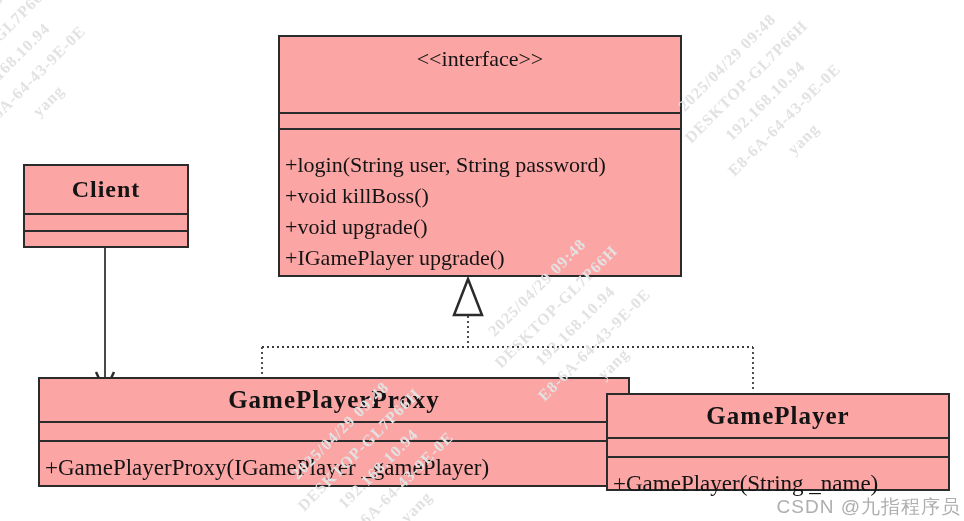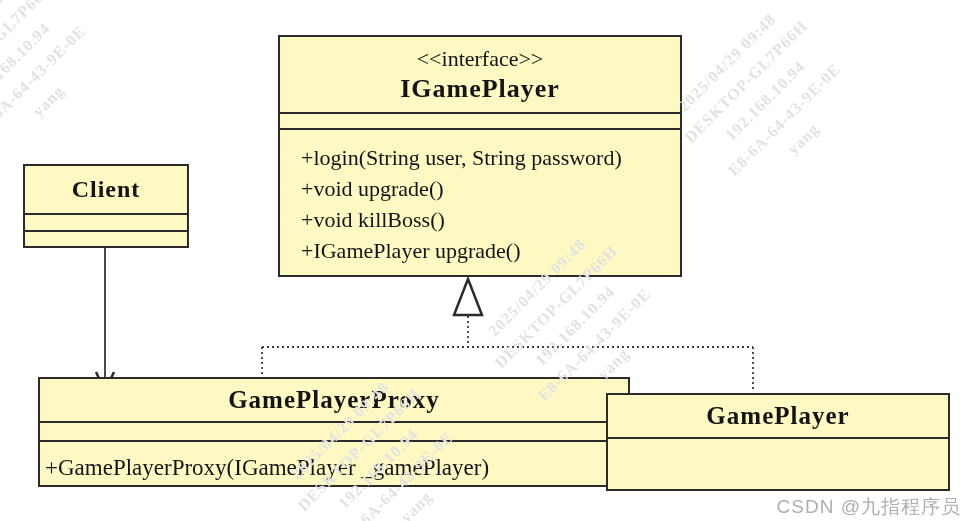--- a/index.html
+++ b/index.html
@@ -6,39 +6,39 @@
   #canvas{
     position:relative;width:964px;height:521px;overflow:hidden;
     background:#ffffff;
     font-family:"Liberation Serif","DejaVu Serif",serif;
     color:#141414;
   }
   
   #connectors{position:absolute;left:0;top:0;z-index:1;}
   
   .uml-box{
-    position:absolute;z-index:2;background:#fef9c3;
+    position:absolute;z-index:2;background:#fca5a5;
     border:2px solid #2b2b2b;box-sizing:border-box;
   }
   .uml-title{
     text-align:center;font-weight:bold;letter-spacing:1px;
     border-bottom:2px solid #2b2b2b;box-sizing:border-box;
   }
   .uml-stereotype{font-weight:normal;letter-spacing:0;}
   .uml-empty{border-bottom:2px solid #2b2b2b;box-sizing:border-box;}
   .uml-empty:last-child{border-bottom:none;}
   .uml-methods{padding:8px 5px 0 5px;white-space:nowrap;}
 
   
   #box-interface{left:278px;top:35px;width:404px;height:242px;}
   #box-interface .uml-title{height:77px;padding-top:9px;}
   #box-interface .uml-stereotype{font-size:22px;line-height:26px;}
   #box-interface .class-name{font-size:26px;line-height:34px;}
   #box-interface .uml-empty{height:16px;}
-  #box-interface .uml-methods{font-size:22px;line-height:31px;padding-top:12px;margin-left:16px;}
+  #box-interface .uml-methods{font-size:22px;line-height:31px;padding-top:19px;}
 
   
   #box-client{left:23px;top:164px;width:166px;height:84px;}
   #box-client .uml-title{height:49px;line-height:46px;font-size:24px;}
   #box-client .uml-empty-1{height:17px;}
   #box-client .uml-empty-2{height:14px;}
 
   
   #box-proxy{left:38px;top:377px;width:592px;height:110px;}
   #box-player{left:606px;top:393px;width:344px;height:98px;}
@@ -82,27 +82,26 @@
       <line x1="468" y1="316" x2="468" y2="347"></line>
       <line x1="262" y1="347" x2="753" y2="347"></line>
       <line x1="262" y1="347" x2="262" y2="392"></line>
       <line x1="753" y1="347" x2="753" y2="392"></line>
     </g>
   </svg>
 
   <div class="uml-box" id="box-interface">
     <div class="uml-title">
       <div class="uml-stereotype">&lt;&lt;interface&gt;&gt;</div>
-      <div class="class-name">IGamePlayer</div>
     </div>
     <div class="uml-empty"></div>
     <div class="uml-methods">
       <div>+login(String user, String password)</div>
+      <div>+void killBoss()</div>
       <div>+void upgrade()</div>
-      <div>+void killBoss()</div>
       <div>+IGamePlayer upgrade()</div>
     </div>
   </div>
 
   <div class="uml-box" id="box-client">
     <div class="uml-title">Client</div>
     <div class="uml-empty uml-empty-1"></div>
     <div class="uml-empty uml-empty-2"></div>
   </div>
 
@@ -110,20 +109,23 @@
     <div class="uml-title">GamePlayerProxy</div>
     <div class="uml-empty"></div>
     <div class="uml-methods">
       <div>+GamePlayerProxy(IGamePlayer _gamePlayer)</div>
     </div>
   </div>
 
   <div class="uml-box bottom-box" id="box-player">
     <div class="uml-title">GamePlayer</div>
     <div class="uml-empty"></div>
+    <div class="uml-methods">
+      <div>+GamePlayer(String _name)</div>
+    </div>
   </div>
 
   <div class="wm-tile" id="wm-a">
       <div>2025/04/29 09:48</div>
       <div>DESKTOP-GL7P66H</div>
       <div>192.168.10.94</div>
       <div>E8-6A-64-43-9E-0E</div>
       <div>yang</div>
     </div>
   <div class="wm-tile" id="wm-b">

